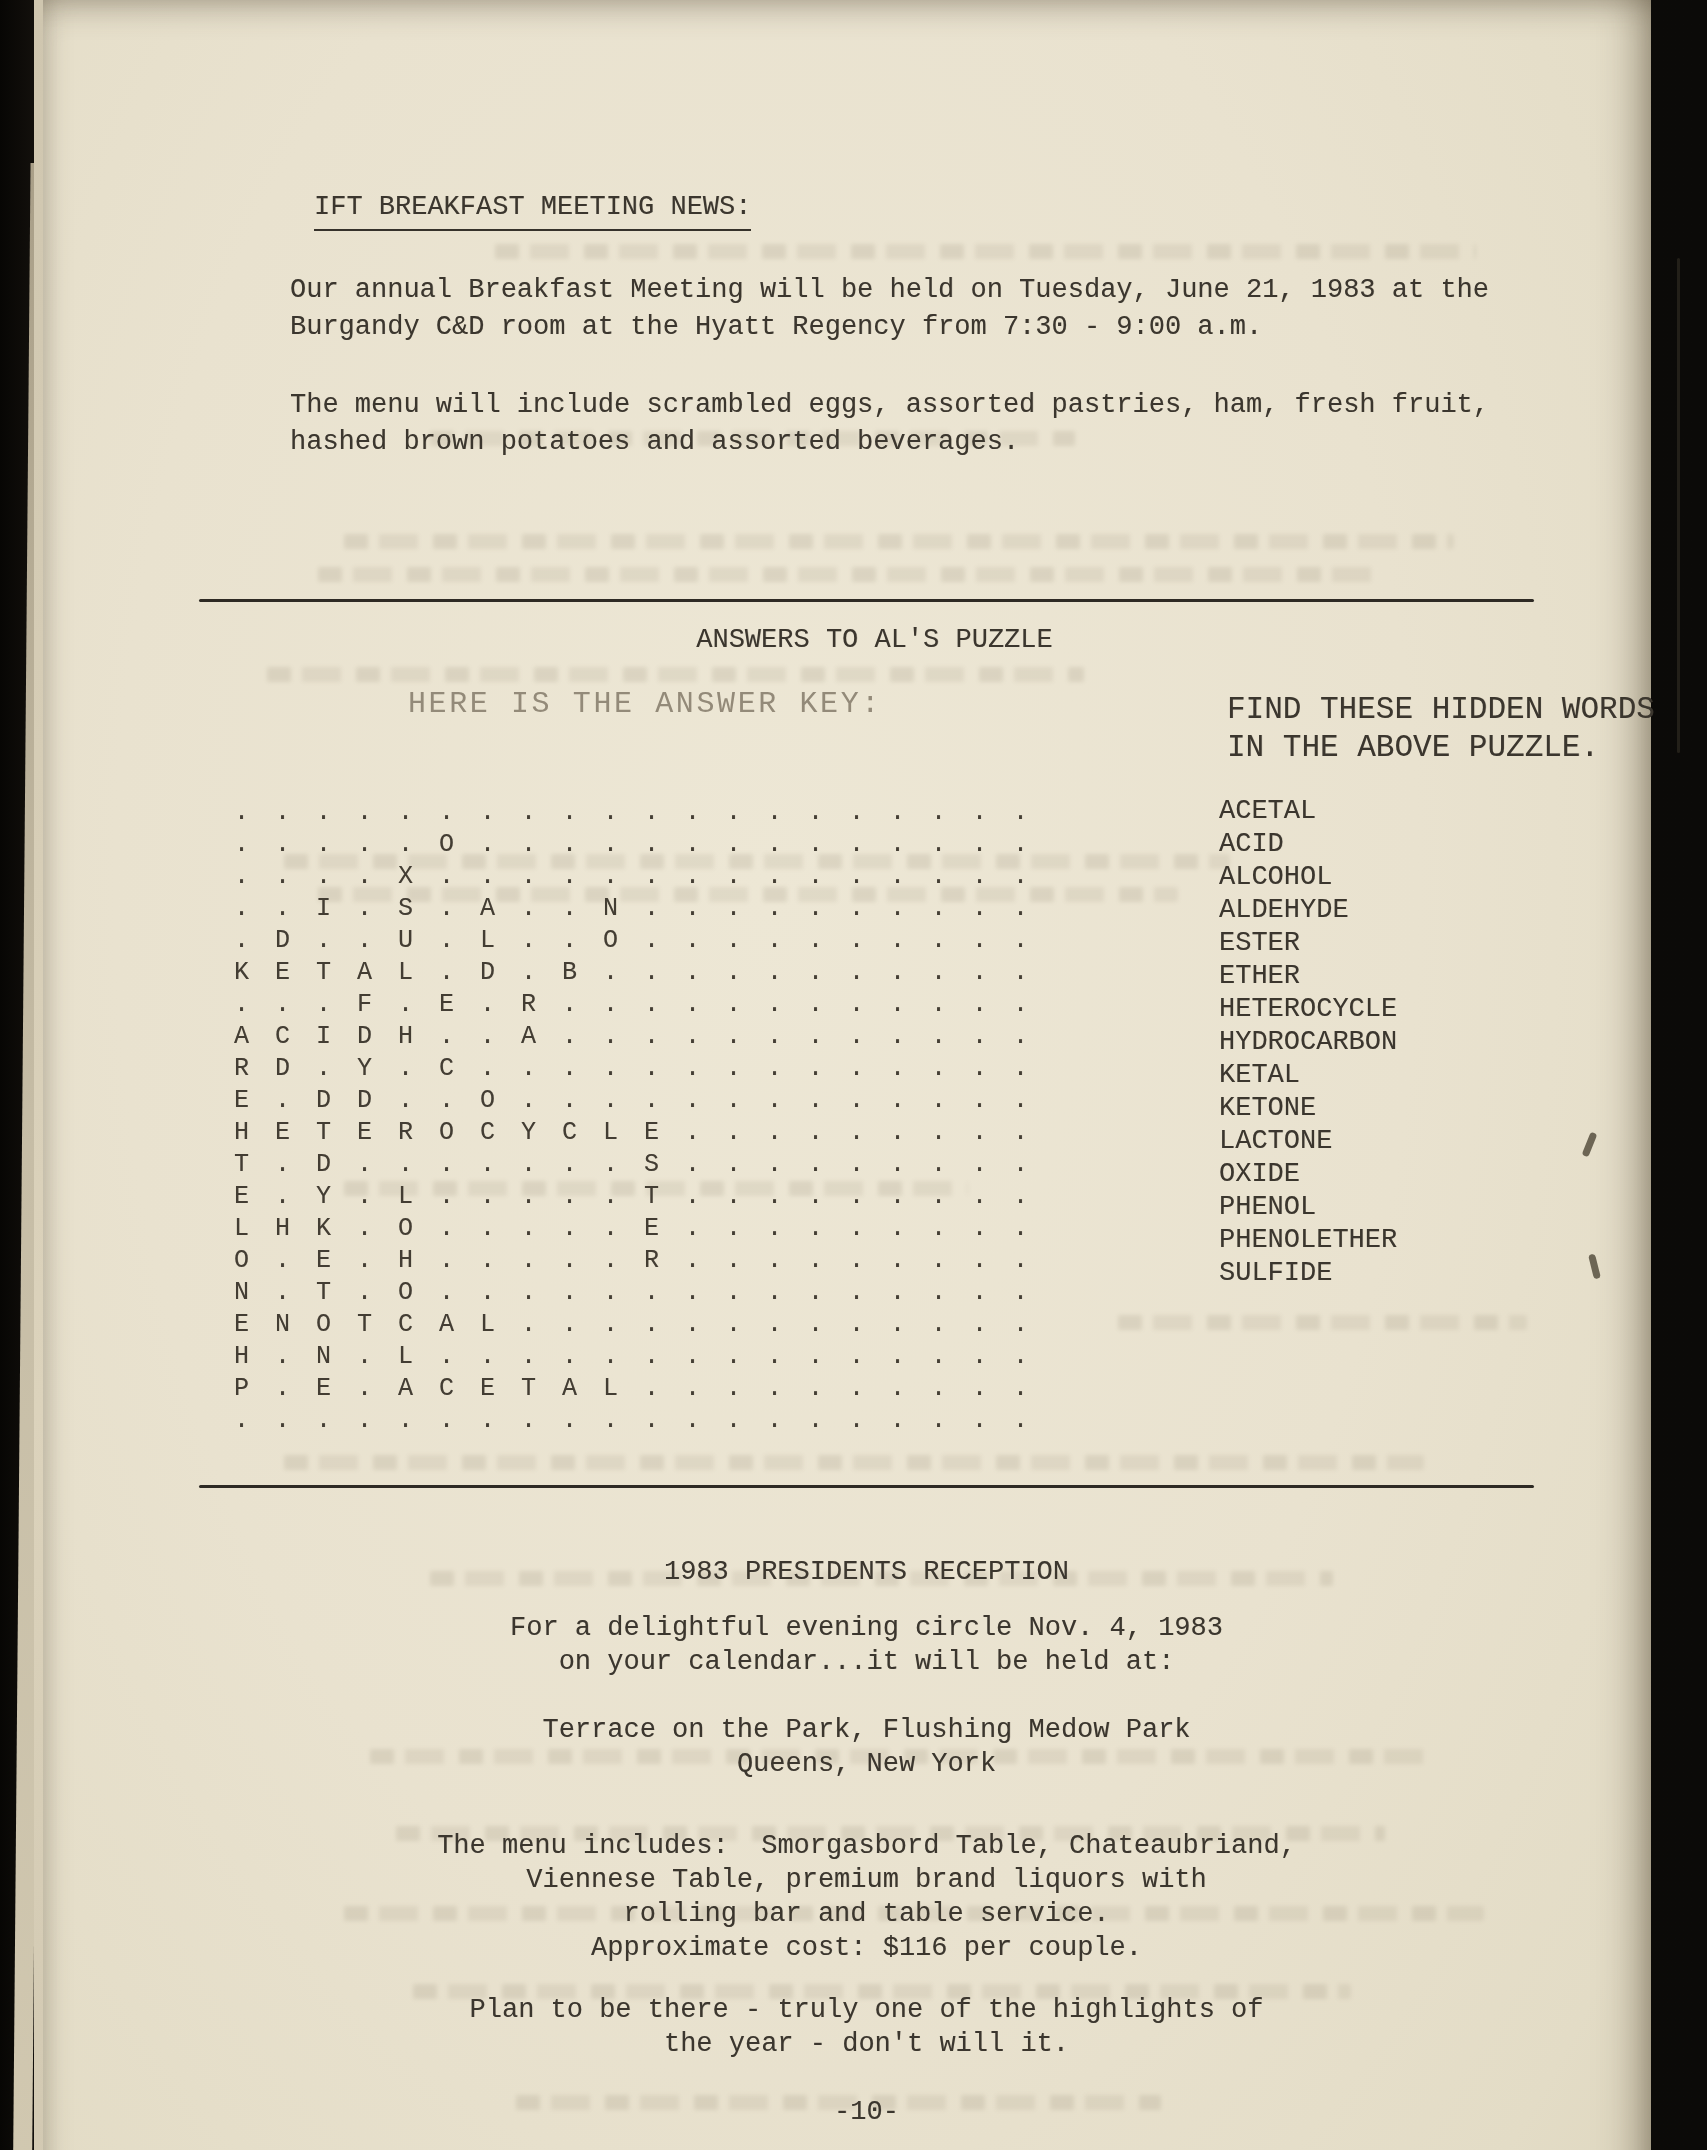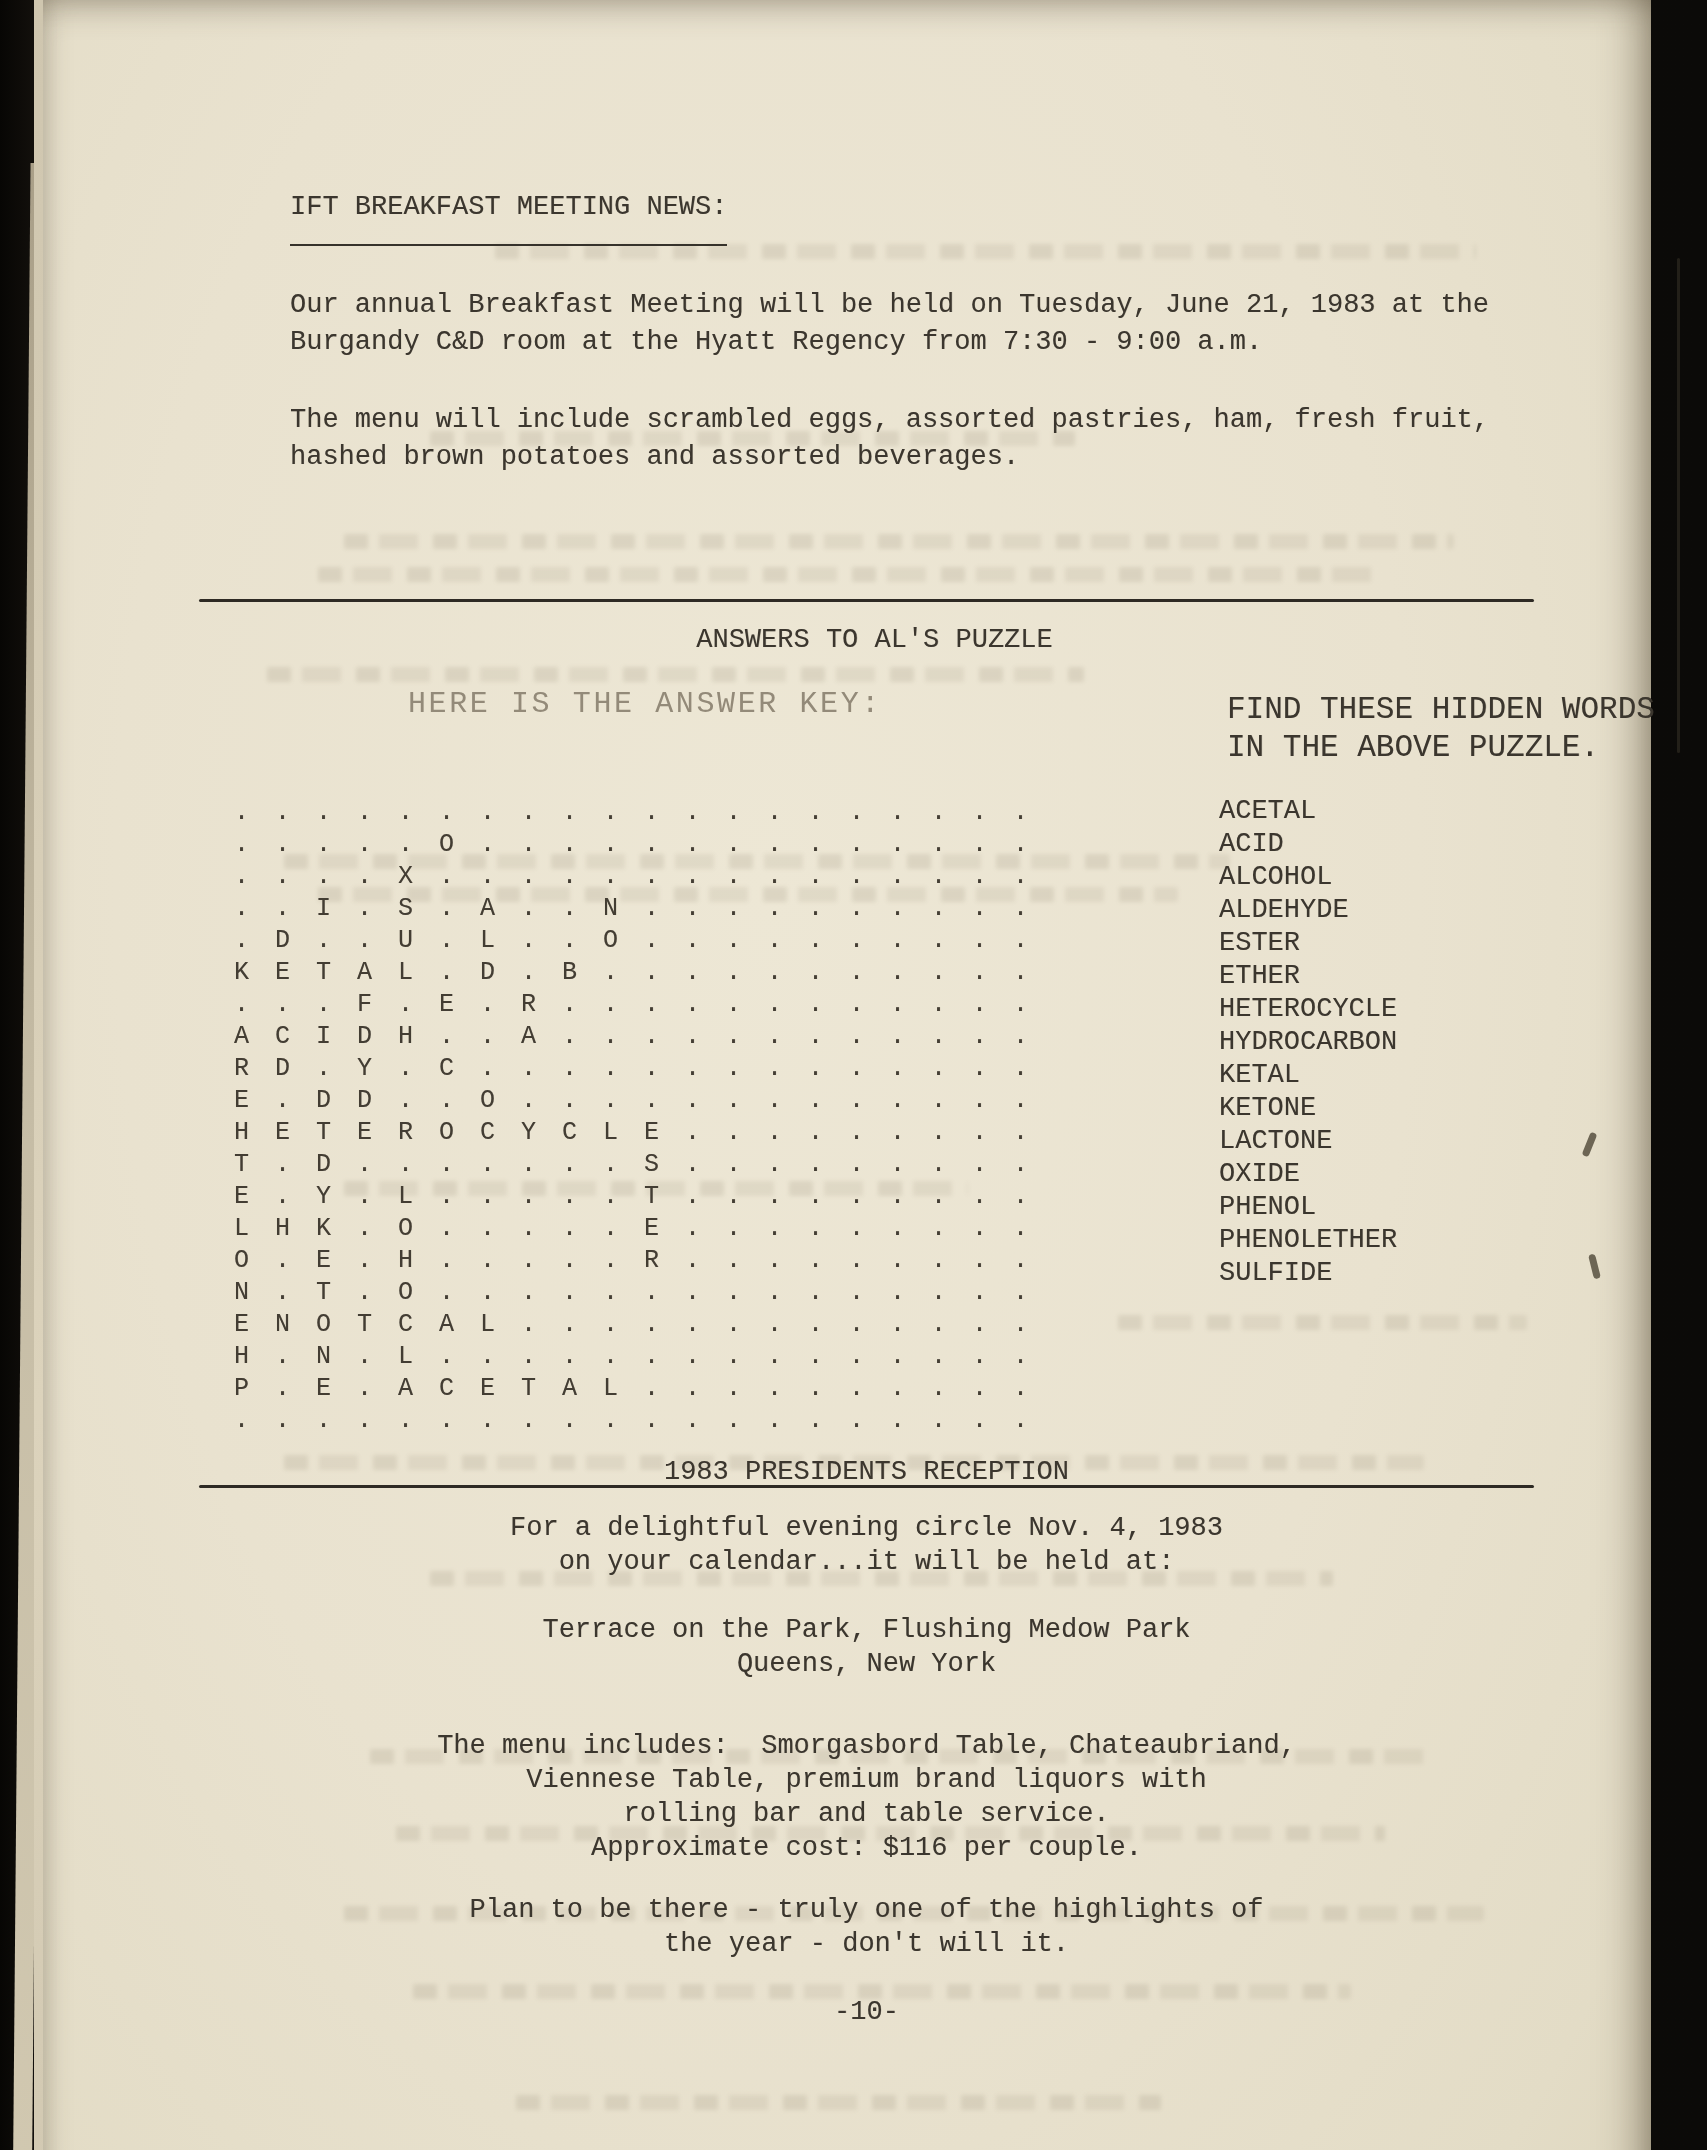--- a/index.html
+++ b/index.html
@@ -54,21 +54,22 @@
   }
 
   
   .breakfast {
     position: absolute; left: 247px; top: 189px; width: 1312px;
     font-size: 27px; line-height: 37px;
   }
   .heading-underlined {
     display: inline-block;
     border-bottom: 2.2px solid #36322b;
-    padding-bottom: 18px;
+    padding-bottom: 3px;
+    margin-left: 24px;
   }
   .para { margin-top: 41px; }
   .para div, .rec-block div, .find-words div { white-space: pre; }
 
   .rule {
     position: absolute; left: 156px; width: 1335px; height: 3.4px;
     background: #2e2a24; border-radius: 1.7px;
   }
   .rule-top { top: 599px; }
   .rule-bottom { top: 1485px; }
@@ -91,21 +92,21 @@
     font-size: 27px; line-height: 33px;
   }
   .answer-grid {
     position: absolute; left: 191px; top: 797px;
     font-size: 25px; line-height: 32px; letter-spacing: 26px;
     white-space: pre; color: #433d33;
   }
 
   
   .reception {
-    position: absolute; left: 156px; top: 1455px; width: 1335px;
+    position: absolute; left: 156px; top: 1555px; width: 1335px;
     text-align: center; font-size: 27px; line-height: 34px;
   }
   .reception-heading { margin-bottom: 22.4px; }
   .rec-block { margin-bottom: 34px; }
   .rec-block.menu { margin-bottom: 28px; margin-top: 48px; }
   .page-number { margin-top: 18px; }
 
   
   .staple {
     position: absolute; width: 6.9px; height: 25px;

